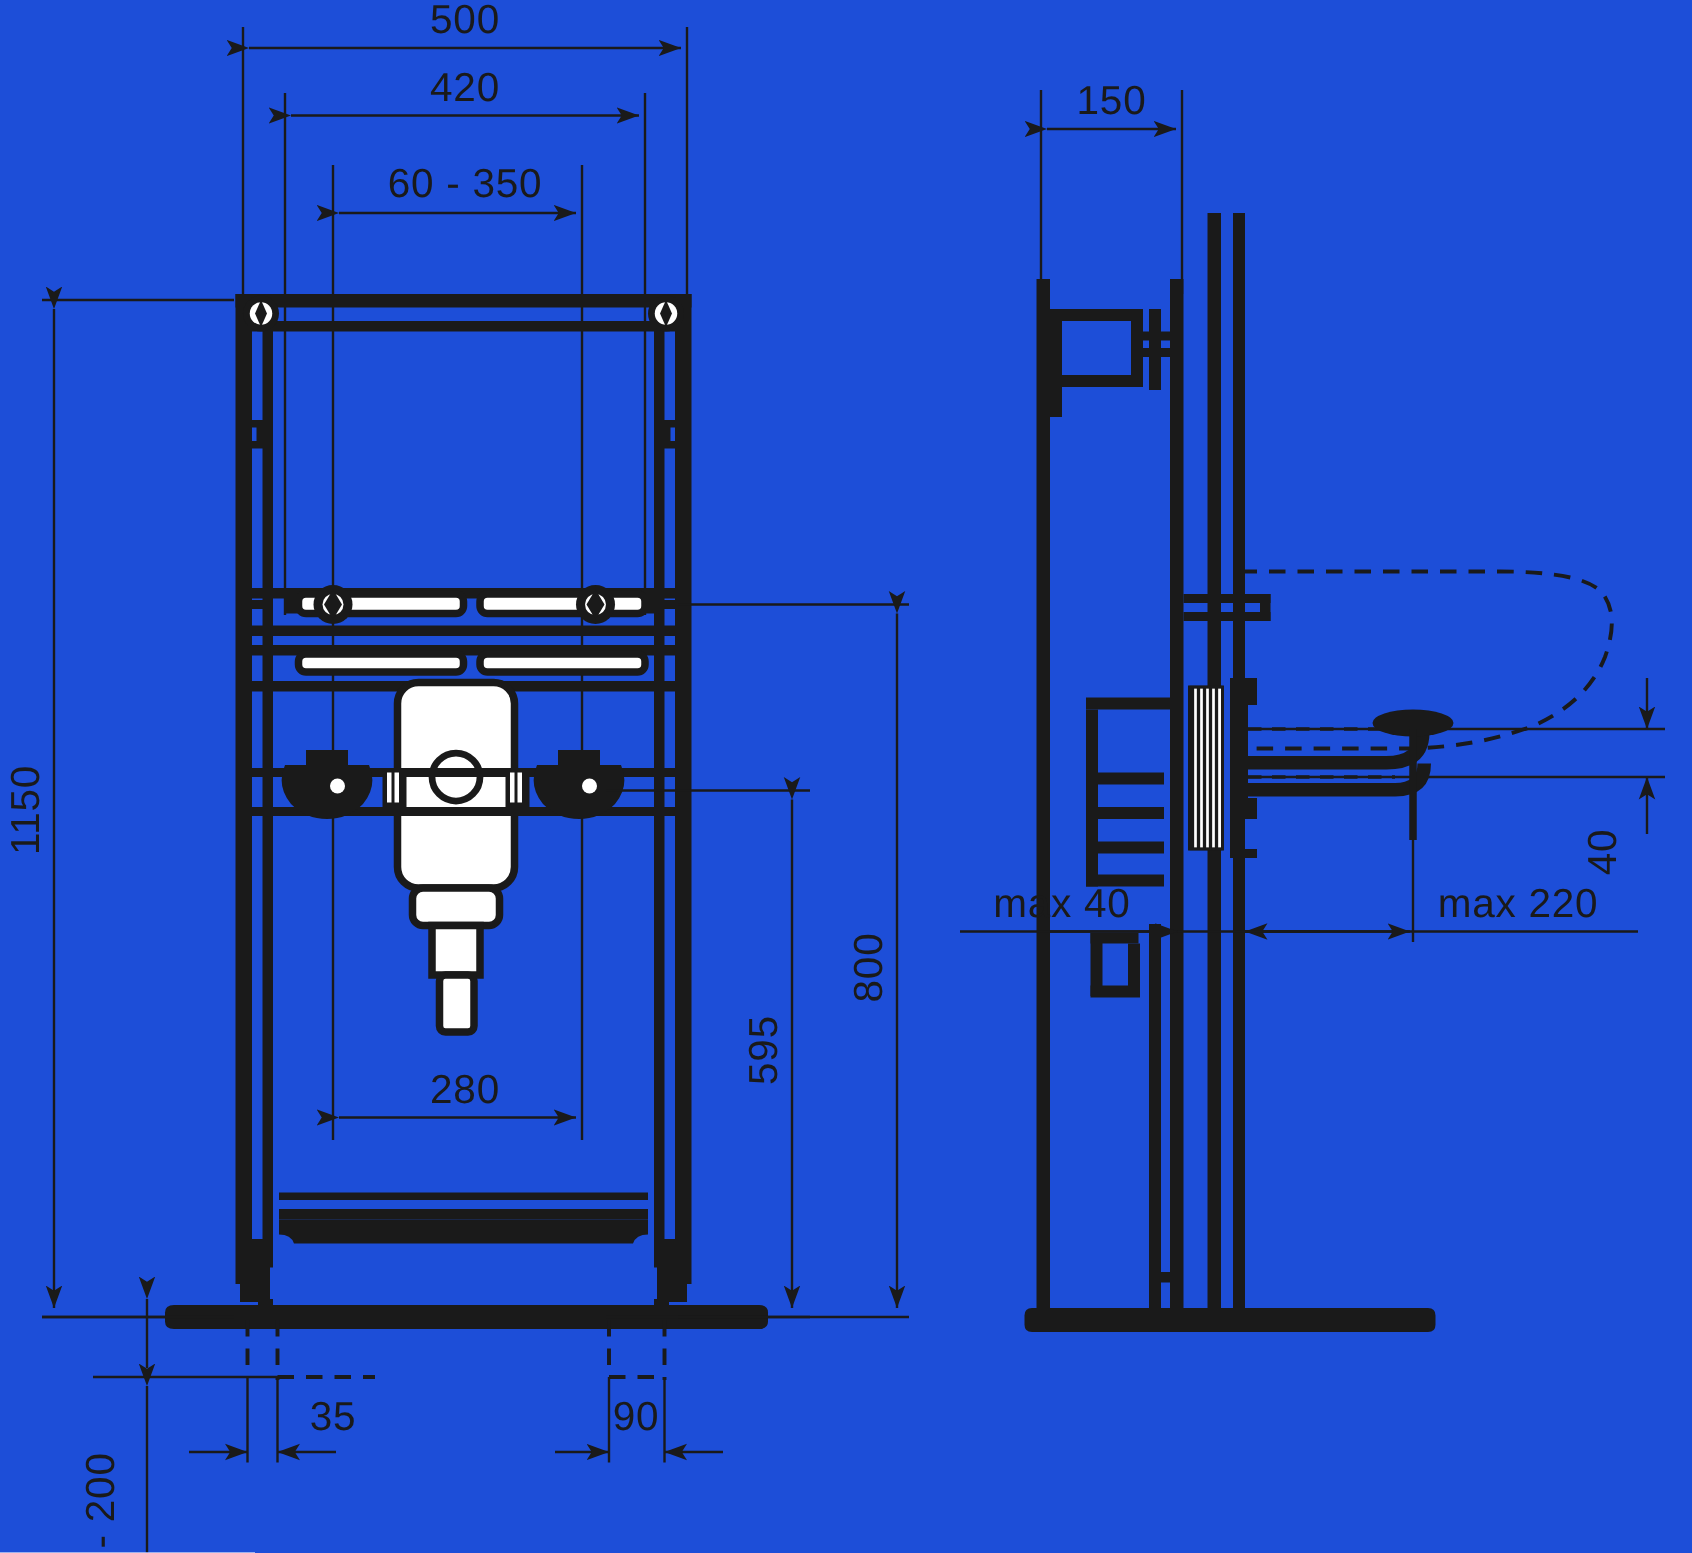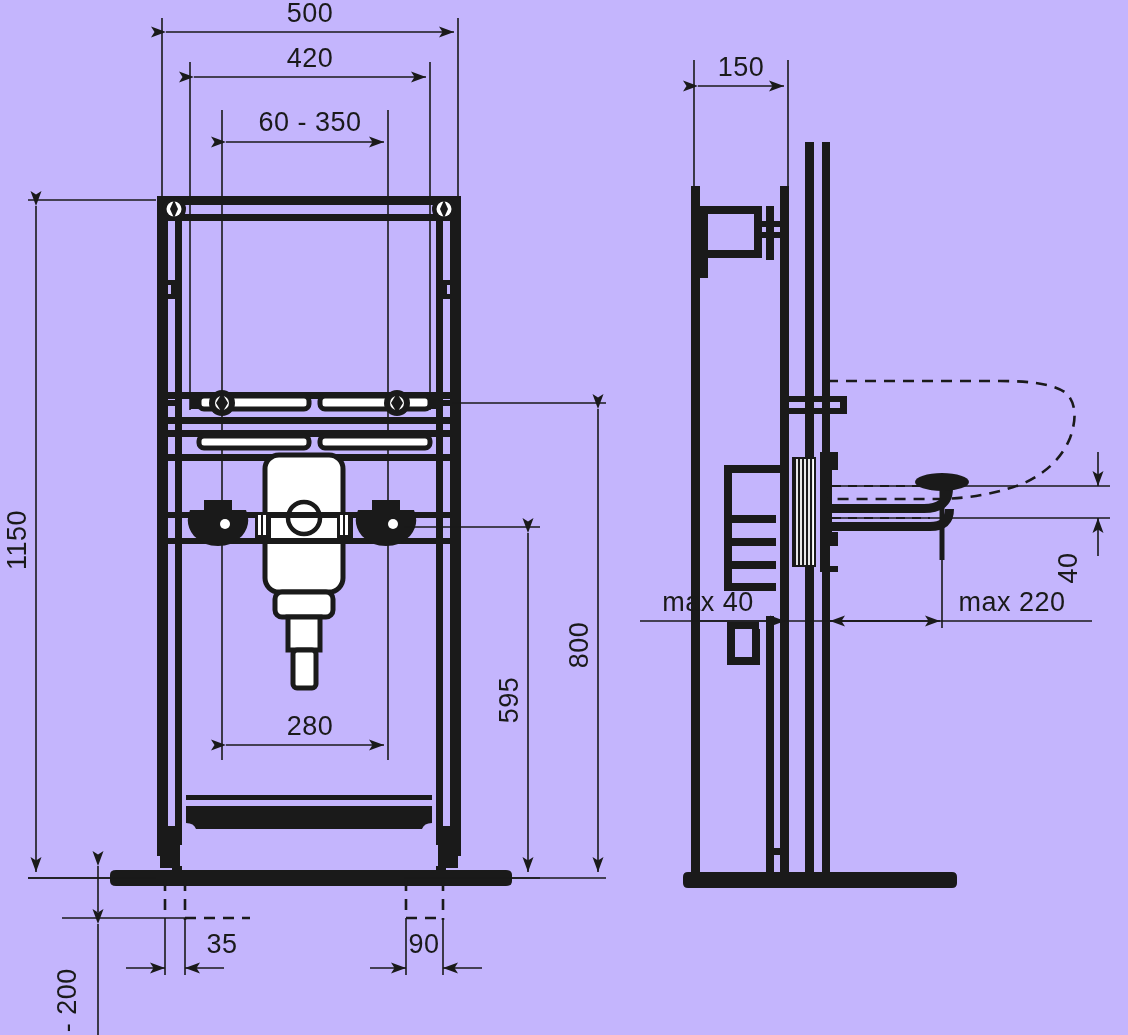--- a/index.html
+++ b/index.html
@@ -8,21 +8,21 @@
     padding: 0;
     background: #ffffff;
   }
   body {
     font-family: "Liberation Sans", sans-serif;
   }
   #drawing-root {
     position: relative;
     width: 1128px;
     height: 1035px;
-    background: #c4b5fd;
+    background: #1d4ed8;
     overflow: hidden;
   }
   svg.drawing-canvas {
     display: block;
     width: 1128px;
     height: 1035px;
   }
   .dim-text {
     font-family: "Liberation Sans", sans-serif;
     font-size: 27px;

